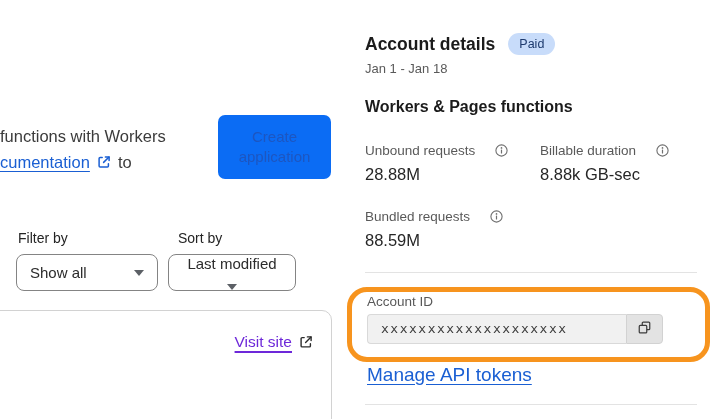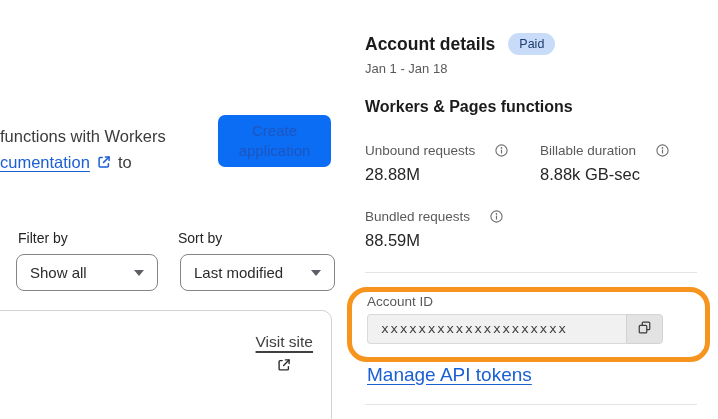--- a/index.html
+++ b/index.html
@@ -11,44 +11,44 @@
   
   .intro{position:absolute;left:0;top:106px;font-size:16.5px;line-height:26px;color:#3b3b3b;}
   .intro .line{display:block;white-space:nowrap;}
   .intro .line2{display:flex;align-items:center;gap:7px;}
   .intro a{color:#1a5fd3;text-decoration:underline;text-underline-offset:3px;cursor:pointer;}
   .ext-icon{display:inline-flex;align-items:center;}
   .ext-icon svg{display:block;}
   .blue-ic{color:#1a5fd3;}
   .dark-ic{color:#2b2b2b;}
   .create-btn{
-    position:absolute;left:218px;top:115px;width:113px;height:52px;
+    position:absolute;left:218px;top:115px;width:113px;height:64px;
     background:#0b6cf4;border:none;border-radius:7px;cursor:pointer;
     color:#1d56c0;font-size:15px;line-height:1.35;text-align:center;
     font-family:inherit;padding:0 10px;
   }
   .field-label{position:absolute;font-size:14px;color:#242424;}
   .lbl-filter{left:18px;top:230px;}
   .lbl-sort{left:178px;top:230px;}
   .select{
     position:absolute;top:254px;height:37px;background:#fff;
     border:1.5px solid #848484;border-radius:8px;box-sizing:border-box;
     display:flex;align-items:center;justify-content:space-between;
     padding:0 13px;font-size:15px;color:#2b2b2b;cursor:pointer;
   }
   .sel-filter{left:16px;width:142px;}
-  .sel-sort{left:180px;width:155px;}
+  .sel-sort{left:168px;width:128px;flex-direction:column;}
   .caret{width:0;height:0;border-left:5px solid transparent;border-right:5px solid transparent;border-top:6px solid #5c6066;}
   .site-card{
     position:absolute;left:-12px;top:310px;width:344px;height:150px;
     border:1px solid #d2d2d2;border-radius:0 10px 0 0;background:#fff;box-sizing:border-box;
   }
   .visit{
     position:absolute;right:18px;top:22px;display:flex;align-items:center;gap:7px;
-    font-size:15.5px;color:#404040;cursor:pointer;flex-direction:column;
+    font-size:15.5px;color:#6d28d9;cursor:pointer;
   }
   .visit .visit-text{text-decoration:underline;text-underline-offset:4px;text-decoration-thickness:1.5px;}
   
   .acct-title-row{position:absolute;left:365px;top:33px;display:flex;align-items:center;gap:13px;}
   .acct-title{font-size:17.5px;font-weight:bold;color:#1b1b1b;}
   .badge{background:#c8dcfa;color:#1d3a6e;font-size:12.5px;padding:4px 11px;border-radius:13px;}
   .date-range{position:absolute;left:365px;top:61px;font-size:13px;color:#595959;}
   .section-heading{position:absolute;left:365px;top:98px;font-size:16px;font-weight:bold;color:#1b1b1b;}
   .metric-label{position:absolute;font-size:13.5px;color:#595959;display:flex;align-items:center;gap:20px;}
   .metric-value{position:absolute;font-size:16.5px;color:#262626;}

